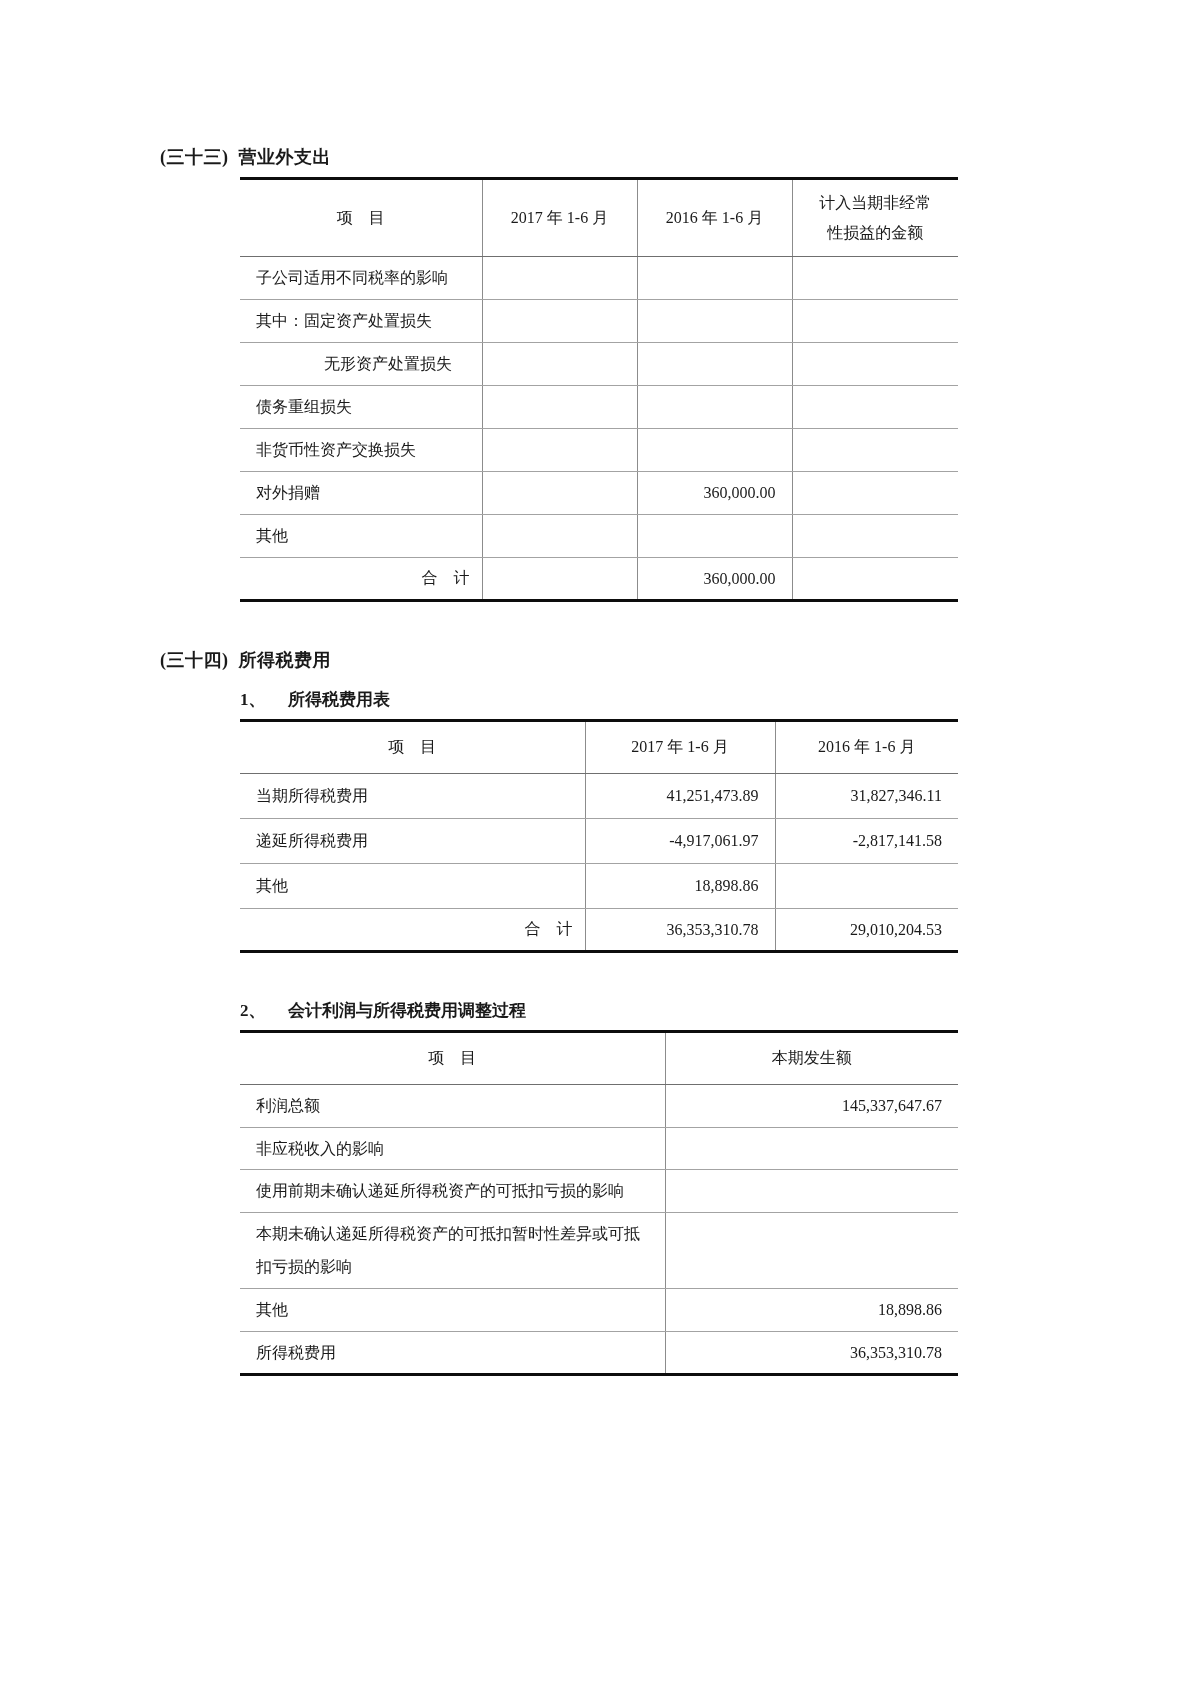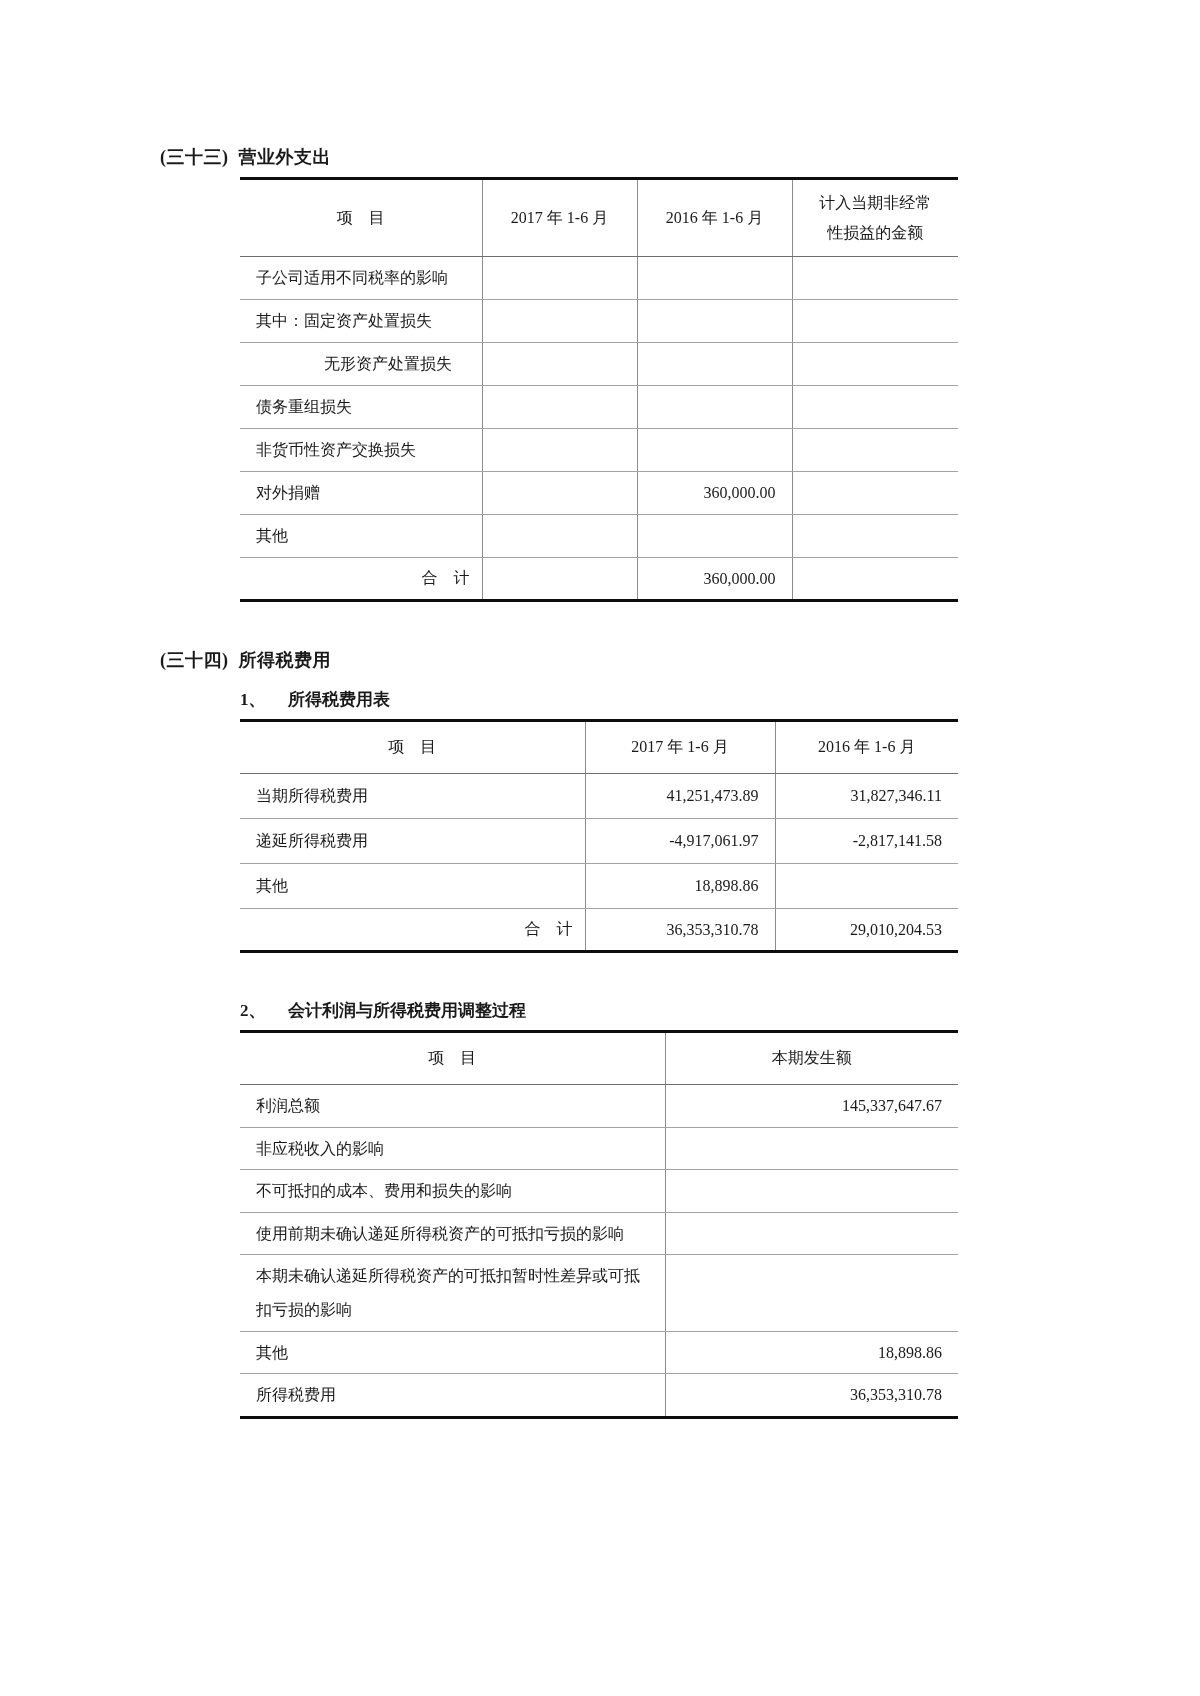--- a/index.html
+++ b/index.html
@@ -203,24 +203,20 @@
       <tbody>
         <tr>
           <td class="lbl">利润总额</td>
           <td class="num">145,337,647.67</td>
         </tr>
         <tr>
           <td class="lbl">非应税收入的影响</td>
           <td class="num"></td>
         </tr>
         <tr>
-          <td class="lbl">不可抵扣的成本、费用和损失的影响</td>
-          <td class="num"></td>
-        </tr>
-        <tr>
           <td class="lbl">使用前期未确认递延所得税资产的可抵扣亏损的影响</td>
           <td class="num"></td>
         </tr>
         <tr>
           <td class="lbl">本期未确认递延所得税资产的可抵扣暂时性差异或可抵扣亏损的影响</td>
           <td class="num"></td>
         </tr>
         <tr>
           <td class="lbl">其他</td>
           <td class="num">18,898.86</td>

